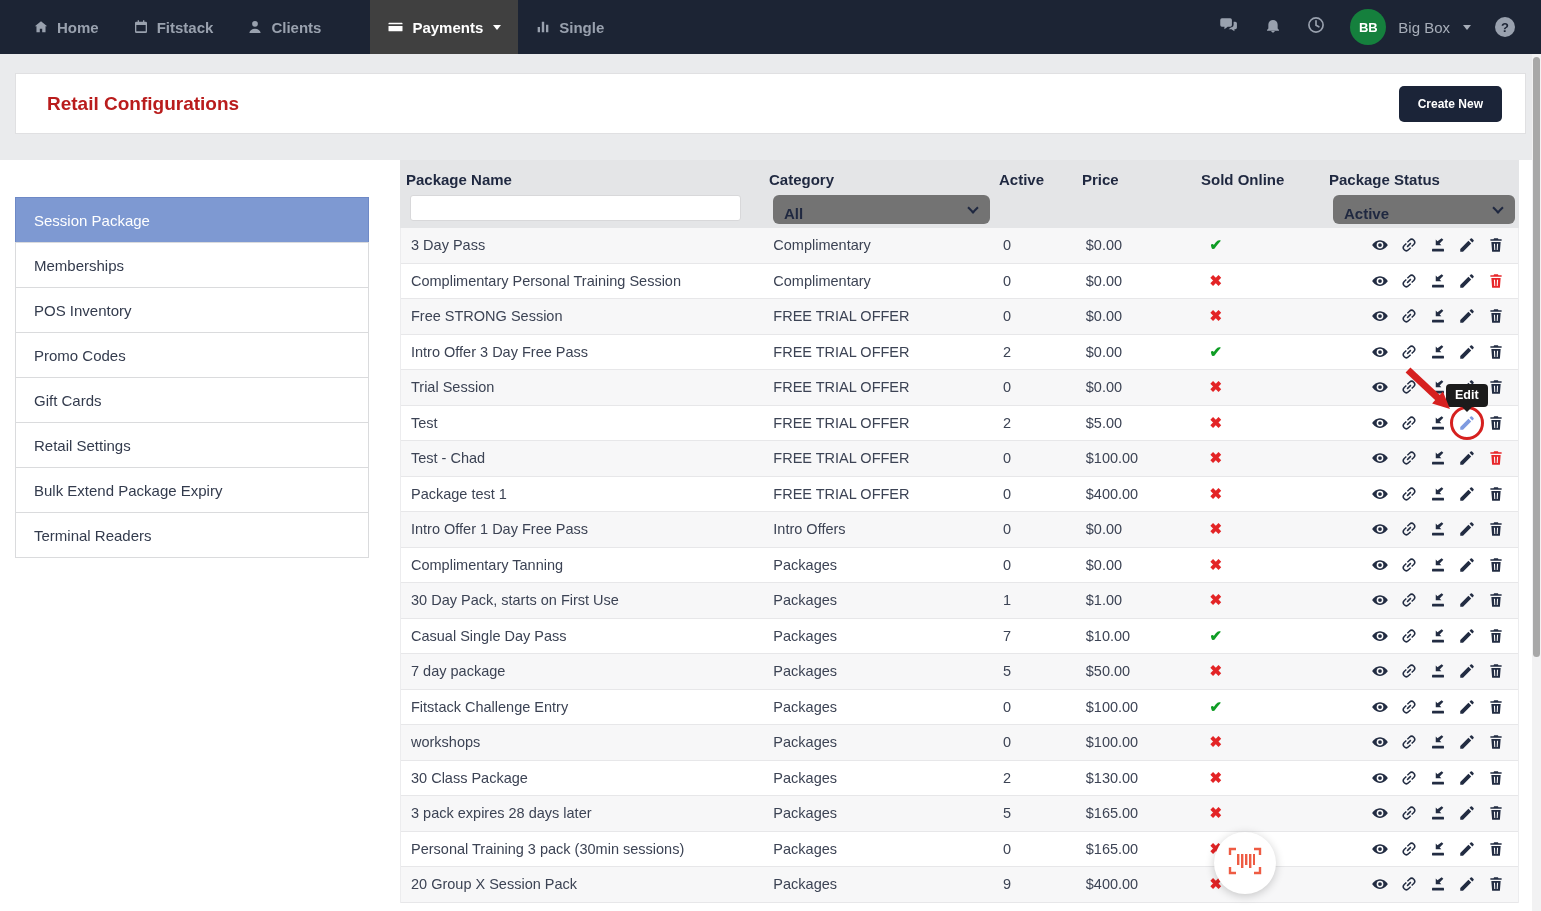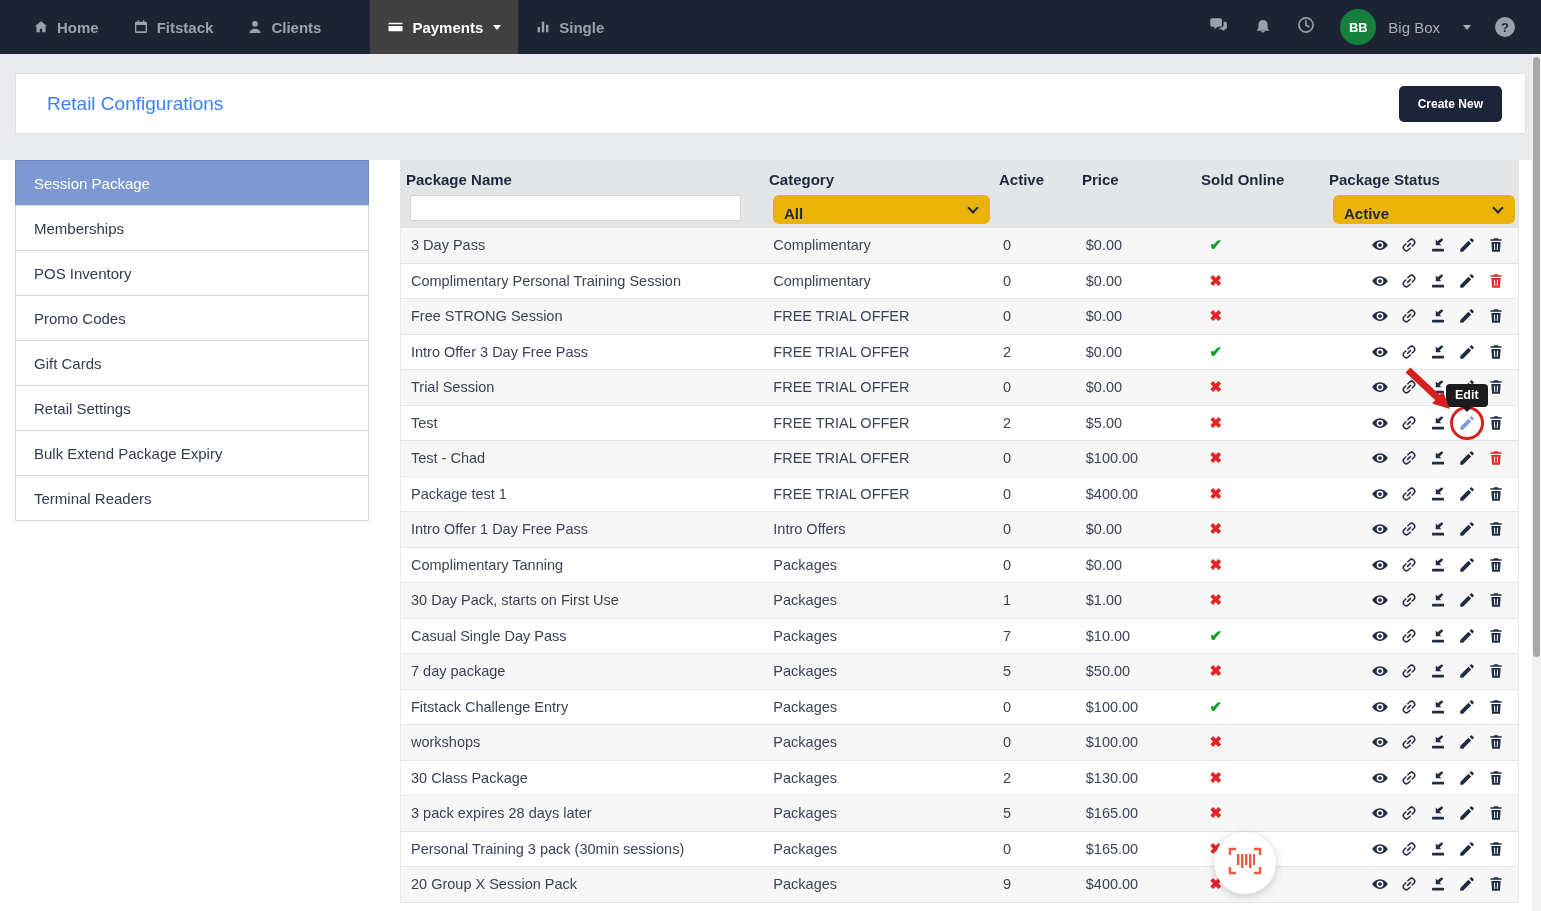--- a/index.html
+++ b/index.html
@@ -9,44 +9,44 @@
   
   .navbar { position:absolute; top:0; left:0; width:100%; height:54px; background:#1c2434; display:flex; align-items:center; justify-content:space-between; z-index:5; }
   .nav-left { display:flex; height:54px; align-items:stretch; margin-left:16px; }
   .nav-item { display:flex; align-items:center; gap:8px; padding:0 17px; color:#99a1ae; font-size:15px; font-weight:700; cursor:pointer; }
   .nav-item.active { background:#404040; color:#ffffff;margin-left:32px; }
   .nav-item svg { display:block; }
   .caret { width:0; height:0; border-left:4px solid transparent; border-right:4px solid transparent; border-top:5px solid currentColor; margin-left:2px; }
   .nav-right { display:flex; align-items:center; gap:24px; margin-right:26px; color:#99a1ae; }
   .nav-icon-btn { display:flex; align-items:center; cursor:pointer; color:#99a1ae; }
   .avatar { width:36px; height:36px; border-radius:50%; background:#15803d; color:#fff; font-size:13px; font-weight:700; display:flex; align-items:center; justify-content:center; cursor:pointer; }
-  .account { display:flex; align-items:center; gap:21px; color:#a7aeb9; font-size:15px; cursor:pointer; margin-left:-12px; }
+  .account { display:flex; align-items:center; gap:11px; color:#a7aeb9; font-size:15px; cursor:pointer; margin-left:-12px; }
   .help-circle { width:20px; height:20px; border-radius:50%; background:#99a1ae; color:#1c2434; font-weight:700; font-size:13px; display:flex; align-items:center; justify-content:center; cursor:pointer; }
 
   
   .gray-band { position:absolute; top:54px; left:0; width:100%; height:106px; background:#eaebed; }
   .header-card { position:absolute; top:73px; left:15px; width:1511px; height:61px; background:#fff; border:1px solid #e0e0e2; display:flex; align-items:center; justify-content:space-between; padding:0 23px 0 31px; }
-  .page-title { font-size:19px; font-weight:400; color:#3b82f6; }
+  .page-title { font-size:19px; font-weight:700; color:#b91c1c; }
   .btn-primary { background:#1b2438; color:#fff; border:none; border-radius:5px; font-size:12px; font-weight:700; padding:11px 19px; cursor:pointer; font-family:"Liberation Sans",sans-serif; }
 
   
   .sidebar { position:absolute; top:160px; left:15px; width:354px; background:#fff; }
-  .side-item { height:46px; display:flex; align-items:center; padding-left:18px; font-size:15px; color:#333b4d; background:#fff; border:1px solid #dadbdd; cursor:pointer; }
+  .side-item { height:46px; display:flex; align-items:center; padding-left:18px; font-size:15px; color:#333b4d; background:#fff; border:1px solid #dadbdd; cursor:pointer;margin-top:37px; }
   .side-item + .side-item { margin-top:-1px; }
   .side-item.active { background:#7e99d2; border-color:#6e89c6; color:#ffffff; }
 
   
   .table { position:absolute; top:160px; left:400px; width:1119px; }
   .thead { background:#e4e5e7; height:68px; display:flex; }
   .hcol { padding-top:11px; }
   .h-label { font-weight:700; font-size:15px; color:#1f2840; padding-left:6px; display:block; margin-bottom:7px; }
   .c-name{width:363px;} .c-cat{width:230px;} .c-active{width:83px;} .c-price{width:119px;} .c-sold{width:128px;} .c-act{width:196px;}
   .filter-input { margin-left:10px; width:331px; height:26px; border:1px solid #d8d8da; border-radius:3px; padding:0 8px; font-size:14px; font-family:"Liberation Sans",sans-serif; }
   .sel-wrap { position:relative; display:inline-block; margin-left:10px; }
-  .sel { appearance:none; -webkit-appearance:none; border:none; background:#eab308; border-radius:6px; height:29px; padding:8px 28px 0 11px; font-size:15px; font-weight:700; color:#1f2840; font-family:"Liberation Sans",sans-serif; cursor:pointer; }
+  .sel { appearance:none; -webkit-appearance:none; border:none; background:#737373; border-radius:6px; height:29px; padding:8px 28px 0 11px; font-size:15px; font-weight:700; color:#1f2840; font-family:"Liberation Sans",sans-serif; cursor:pointer; }
   .sel.cat { width:217px; } .sel.status { width:182px; }
   .sel-caret { position:absolute; right:13px; top:9px; width:8px; height:8px; border-right:2px solid #1f2840; border-bottom:2px solid #1f2840; transform:rotate(45deg); pointer-events:none; }
 
   .tbody { border-left:1px solid #ececee; border-right:1px solid #ececee; background:#fff; }
   .row { display:flex; align-items:center; height:35.5px; border-bottom:1px solid #e7e7e9; font-size:14.5px; color:#3c4354; background:#fff; }
   .tbody > .row:nth-child(odd) { background:#f7f7f8; }
   .cell { padding-left:10px; white-space:nowrap; overflow:hidden; }
   .c-sold.cell { padding-left:15px; }
   .cell.c-act { display:flex; align-items:center; justify-content:flex-end; gap:11px; padding-right:13px; }
   .check { color:#0f9d25; font-weight:700; font-size:15px; }

